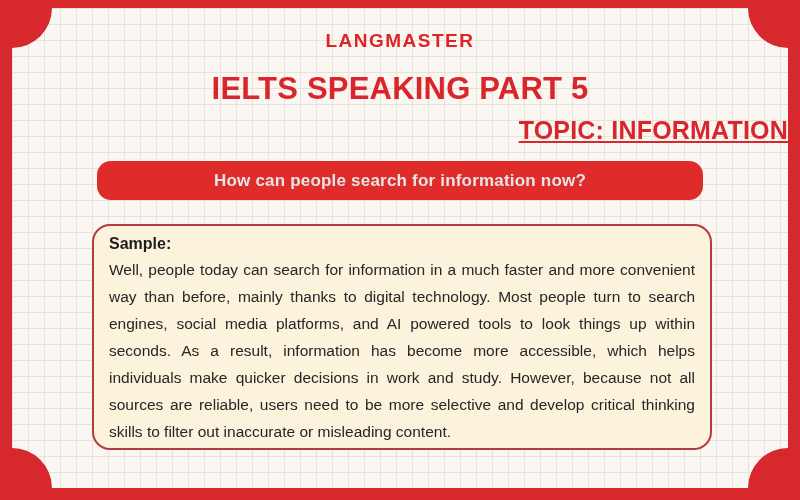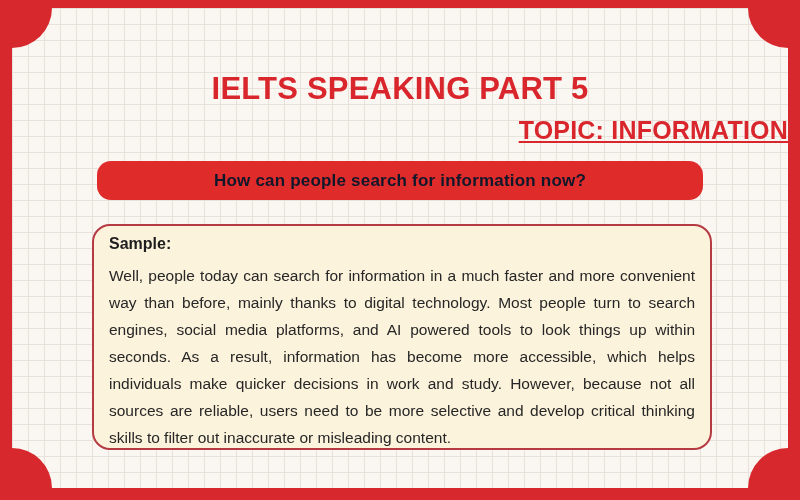--- a/index.html
+++ b/index.html
@@ -62,21 +62,21 @@
     position: absolute;
     left: 85px; top: 153px;
     width: 606px; height: 39px;
     background: #e02b2b;
     border-radius: 14px;
     display: flex;
     align-items: center;
     justify-content: center;
   }
   .pill span {
-    color: #0f172a;
+    color: #e5e5e5;
     font-size: 17px;
     font-weight: bold;
     letter-spacing: 0.2px;
   }
   .sample {
     position: absolute;
     left: 80px; top: 216px;
     width: 620px; height: 226px;
     background: #fcf3dc;
     border: 2px solid #b63a42;
@@ -88,33 +88,33 @@
     font-size: 16px;
     font-weight: bold;
     color: #1d1d1d;
     line-height: 25px;
   }
   .sample-body {
     font-size: 15.5px;
     color: #262626;
     line-height: 27px;
     text-align: justify;
-    margin-top: 6px;
   }
 </style>
 </head>
 <body>
 
 <div class="frame">
   <div class="inner">
     <div class="corner tl"></div>
     <div class="corner tr"></div>
     <div class="corner bl"></div>
     <div class="corner br"></div>
 
+    <div class="logo">LANGMASTER</div>
 
     <div class="title">IELTS SPEAKING PART 5</div>
 
     <div class="subtitle">TOPIC: INFORMATION</div>
 
     <div class="pill">
       <span>How can people search for information now?</span>
     </div>
 
     <div class="sample">

